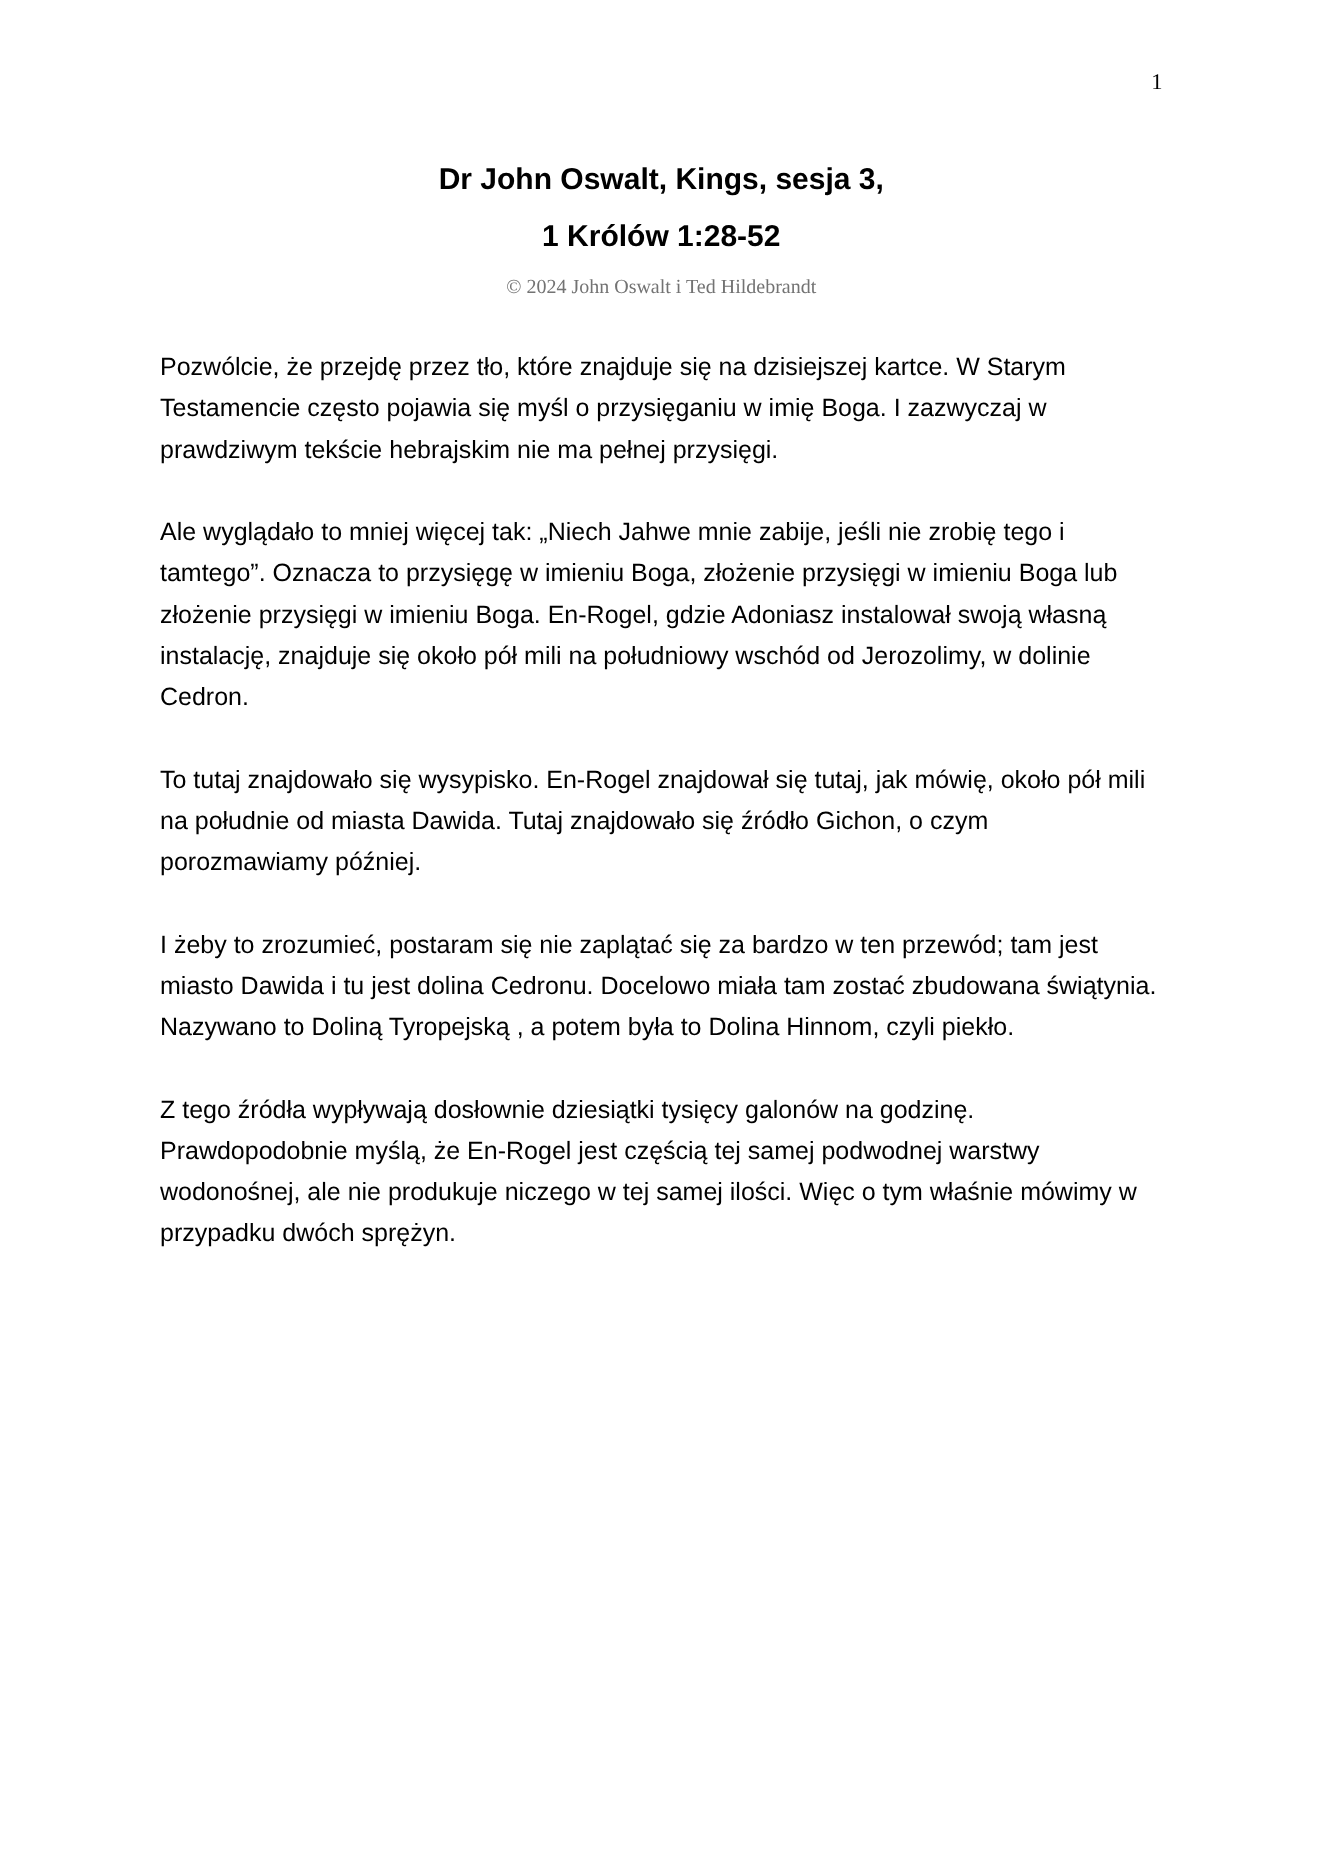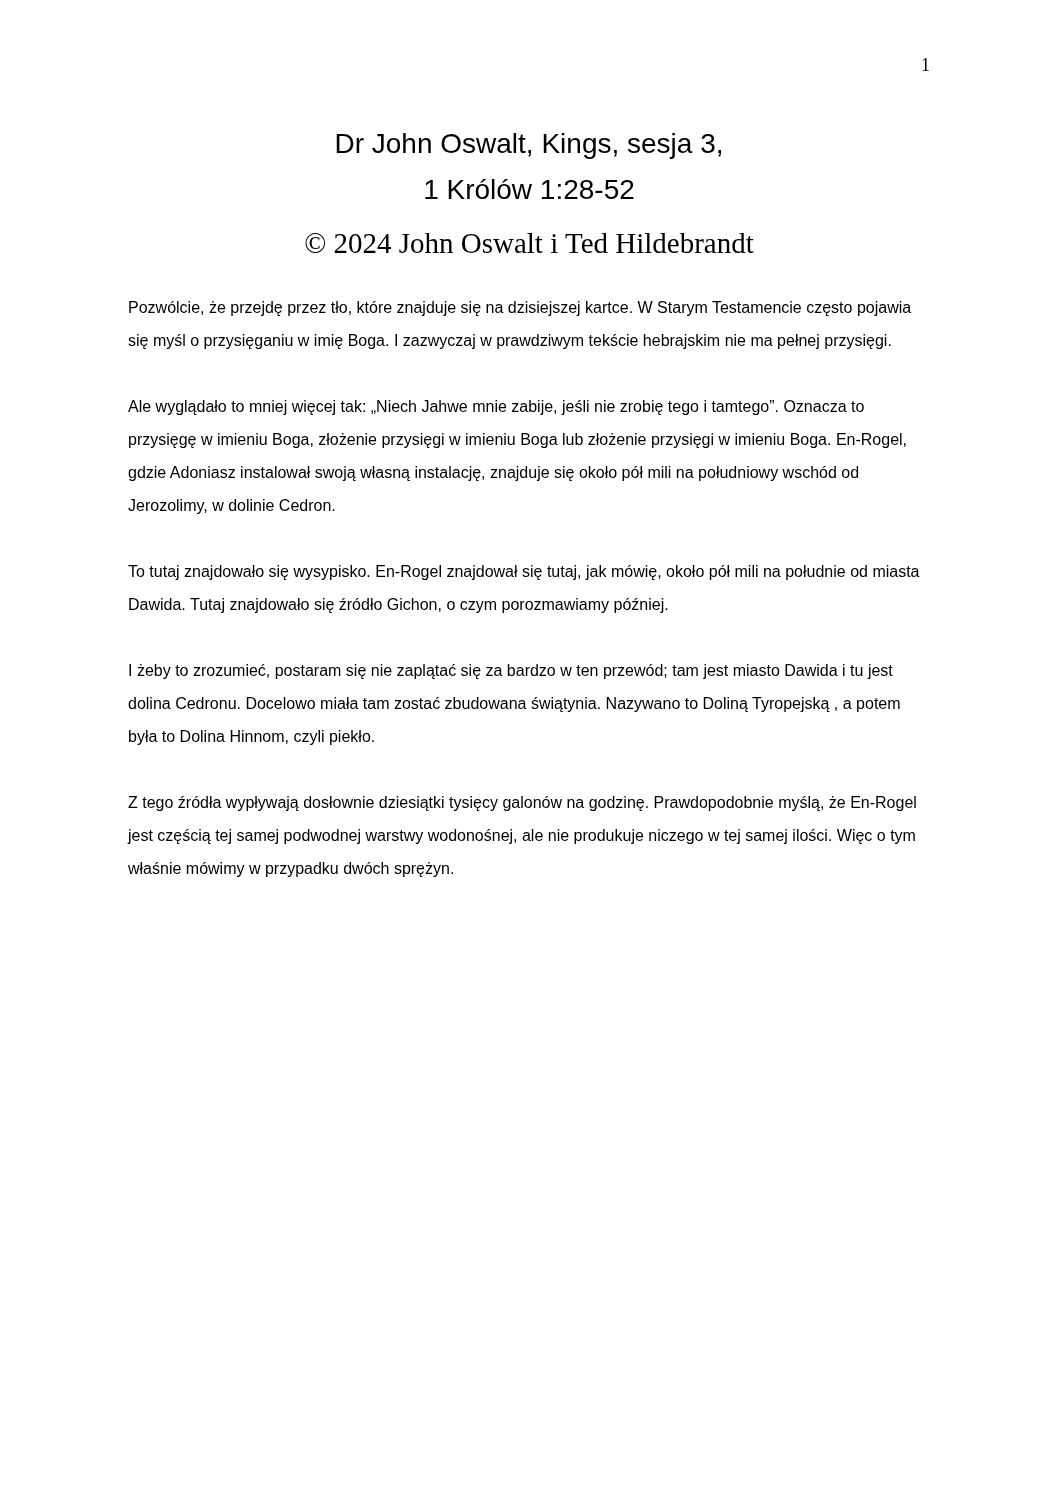--- a/index.html
+++ b/index.html
@@ -24,42 +24,42 @@
     line-height: 20px;
     text-align: right;
     color: #000000;
   }
   .doc-header {
     text-align: center;
   }
   .doc-title {
     margin: 46px 0 0 0;
     font-family: "Liberation Sans", sans-serif;
-    font-weight: 400;
-    font-size: 28px;
+    font-weight: 700;
+    font-size: 24px;
     line-height: 46px;
     color: #000000;
   }
   .title-line {
     display: block;
   }
   .copyright {
-    margin-top: 16px;
+    margin-top: 3px;
     font-family: "Liberation Serif", serif;
-    font-size: 29px;
+    font-size: 16px;
     line-height: 28px;
-    color: #000000;
+    color: #737373;
   }
   .doc-body {
     margin-top: 34px;
   }
   .doc-body p {
     margin: 0 0 33px 0;
     font-family: "Liberation Sans", sans-serif;
-    font-size: 16px;
+    font-size: 20px;
     line-height: 33px;
     color: #000000;
     text-align: left;
   }
 </style>
 </head>
 <body>
 
 <div class="page">
 

